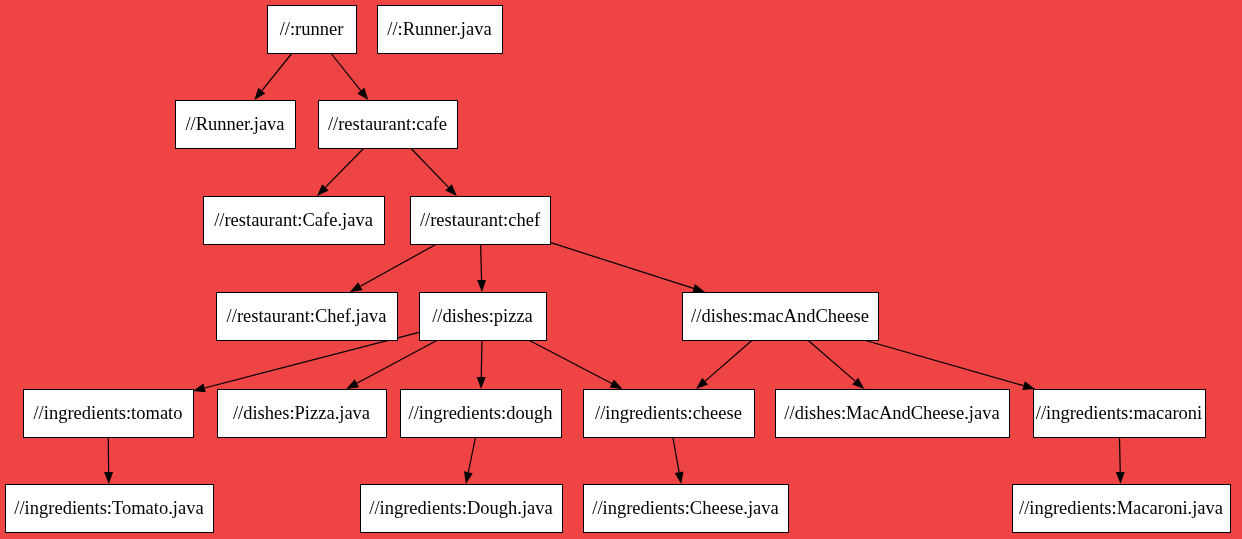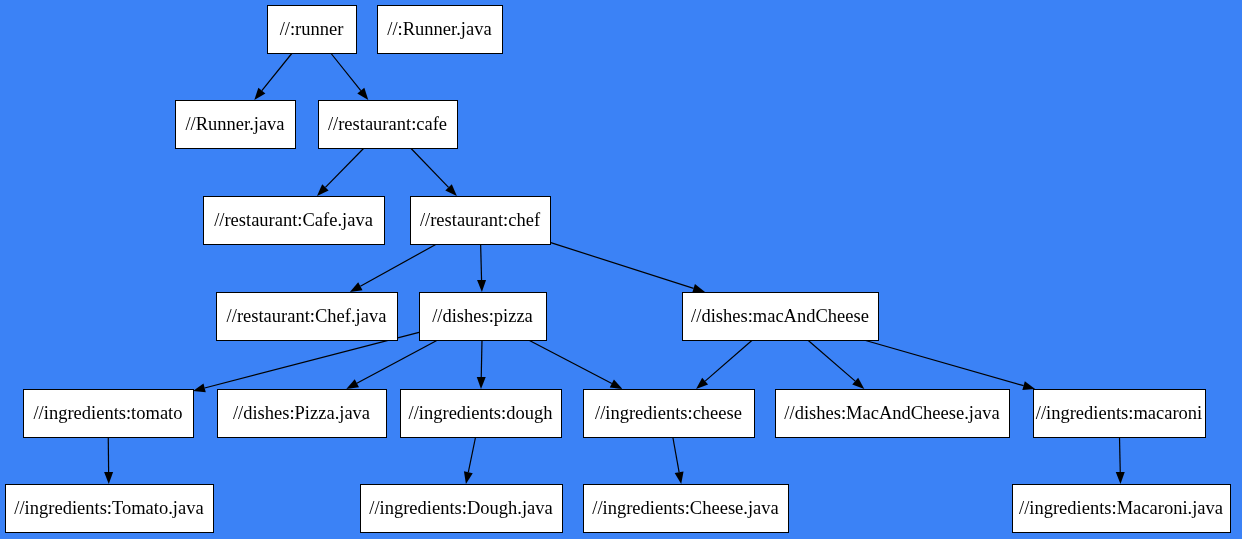--- a/index.html
+++ b/index.html
@@ -4,21 +4,21 @@
 <style>
   html, body {
     margin: 0;
     padding: 0;
     background: #ffffff;
   }
   .canvas {
     position: relative;
     width: 1242px;
     height: 539px;
-    background: #3b82f6;
+    background: #ef4444;
     overflow: hidden;
   }
   svg text {
     font-family: "Liberation Serif", "DejaVu Serif", serif;
     font-size: 18.5px;
     fill: #000000;
   }
 </style>
 </head>
 <body>

